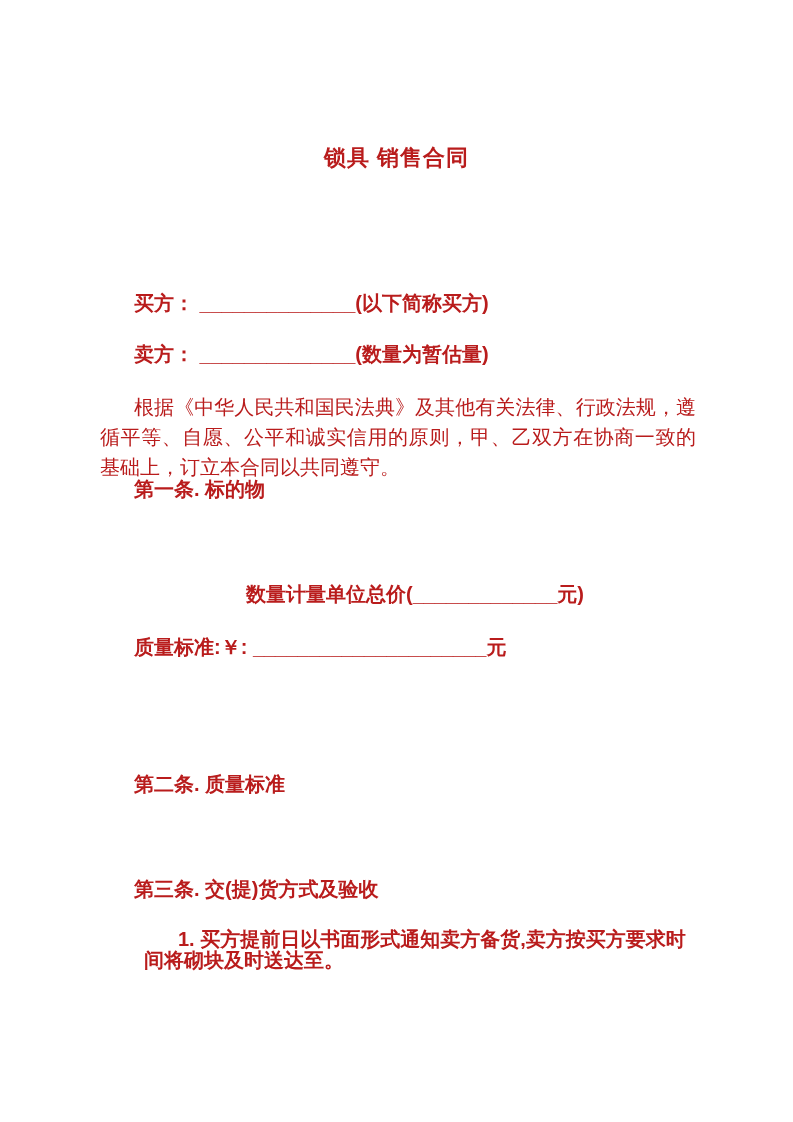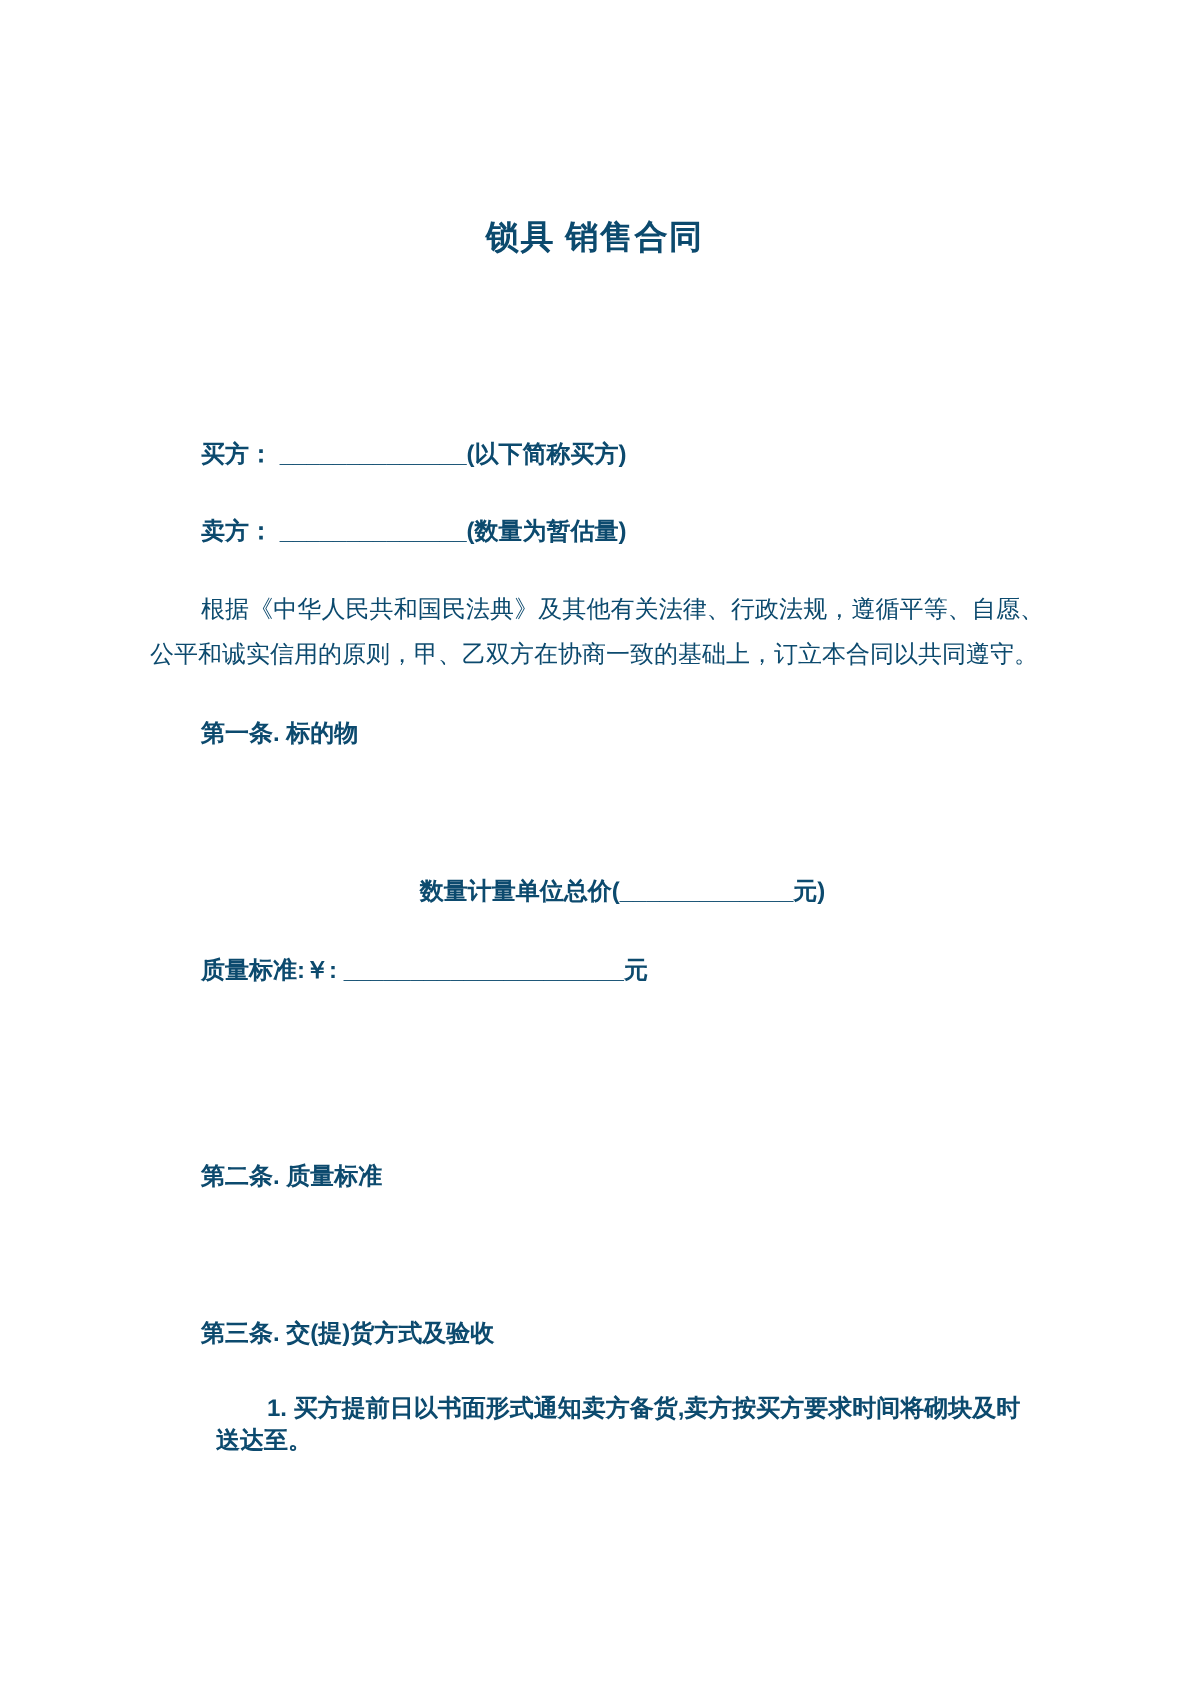--- a/index.html
+++ b/index.html
@@ -8,38 +8,38 @@
     background: #ffffff;
   }
   .page {
     position: relative;
     width: 793px;
     height: 994px;
     margin: 0 auto;
     background: #ffffff;
     overflow: hidden;
     font-family: "Liberation Sans", sans-serif;
-    color: #0c4a6e;
+    color: #b91c1c;
   }
   .doc-title {
     position: absolute;
     left: 0;
     right: 0;
     top: 141px;
     text-align: center;
     font-size: 22px;
     font-weight: bold;
     letter-spacing: 1px;
     line-height: 34px;
   }
   .para {
     position: absolute;
     left: 100px;
     right: 97px;
-    font-size: 16px;
+    font-size: 20px;
     line-height: 21px;
     white-space: normal;
   }
   .bold { font-weight: bold; }
   .indent { text-indent: 34px; }
   .multiline {
     line-height: 30px;
     text-align: justify;
   }
   .blank-line {

